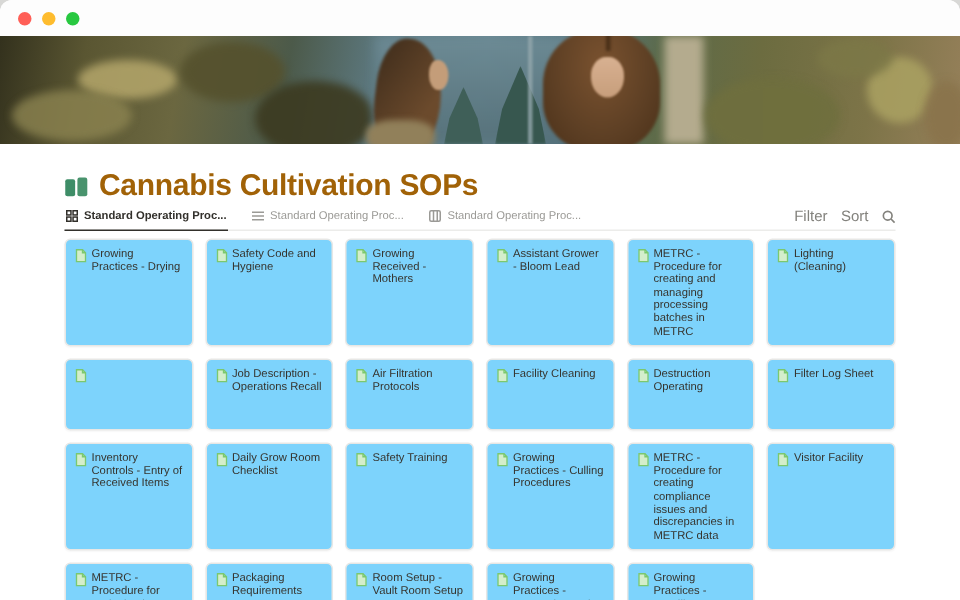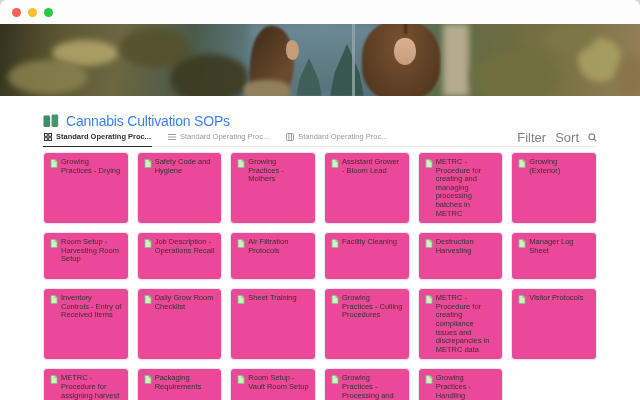--- a/index.html
+++ b/index.html
@@ -39,30 +39,30 @@
     background:linear-gradient(180deg,#d8b191,#c79e7c);filter:blur(.6px);}
   .part-right{left:404px;top:-2px;width:3px;height:12px;background:#4a3018;filter:blur(1px);}
   .curtain{left:443px;top:0;width:26px;height:72px;background:#c3b79b;filter:blur(3px);opacity:.85;}
   .cola-r1{left:470px;top:28px;width:90px;height:50px;background:#6f6f3e;opacity:.9;}
   .cola-r2{left:578px;top:14px;width:44px;height:44px;background:#a9a061;opacity:.9;}
   .cola-r3{left:545px;top:2px;width:50px;height:26px;background:#7c7847;opacity:.85;}
   .cola-r4{left:616px;top:30px;width:30px;height:46px;background:#8a744c;opacity:.9;}
   
   .content{padding:0 43px;}
   .page-head{display:flex;align-items:center;gap:7px;margin-top:17px;}
-  .page-title{font-size:14px;font-weight:400;color:#3b82f6;letter-spacing:-.2px;}
+  .page-title{font-size:20px;font-weight:700;color:#a16207;letter-spacing:-.2px;}
   .tabbar{display:flex;align-items:center;margin-top:0;border-bottom:1px solid #ececea;}
   .tab{display:flex;align-items:center;gap:4px;font-size:7.5px;color:#9b9a96;
     padding:3px 1px 5px;margin-right:15px;cursor:pointer;}
   .tab.active{color:#32302b;font-weight:700;border-bottom:1.5px solid #32302b;margin-bottom:-1px;}
-  .controls{margin-left:auto;display:flex;align-items:center;gap:9px;font-size:13px;color:#83827d;}
+  .controls{margin-left:auto;display:flex;align-items:center;gap:9px;font-size:10px;color:#83827d;}
   .ctrl{cursor:pointer;}
   
   .grid{display:grid;grid-template-columns:repeat(6,1fr);gap:8px;margin-top:5px;}
-  .card{background:#ec4899;border:1px solid #e7e7e5;border-radius:4px;padding:5px 6px;
+  .card{background:#7dd3fc;border:1px solid #e7e7e5;border-radius:4px;padding:5px 6px;
     min-height:36px;display:flex;gap:3px;align-items:flex-start;cursor:pointer;
     box-shadow:0 .5px 1px rgba(0,0,0,.03);}
   .card-icon{flex:0 0 auto;margin-top:.5px;line-height:0;}
   .card-title{font-size:7.5px;line-height:8.6px;font-weight:500;color:#36342e;}
   .tab-icon{line-height:0;}
 </style>
 </head>
 <body>
 
 <div class="window">
@@ -166,49 +166,48 @@
               <path d="M1 .5h4L7 2.5v6H1z" fill="#d4eecb" stroke="#7bc86f" stroke-width="0.9"></path>
               <path d="M5 .5V2.5H7" fill="none" stroke="#7bc86f" stroke-width="0.9"></path>
             </svg></span>
           <span class="card-title">Safety Code and Hygiene</span>
         </div>
         <div class="card">
           <span class="card-icon"><svg width="8" height="9" viewBox="0 0 8 9">
               <path d="M1 .5h4L7 2.5v6H1z" fill="#d4eecb" stroke="#7bc86f" stroke-width="0.9"></path>
               <path d="M5 .5V2.5H7" fill="none" stroke="#7bc86f" stroke-width="0.9"></path>
             </svg></span>
-          <span class="card-title">Growing Practices - Mothers</span>
+          <span class="card-title">Growing Received - Mothers</span>
         </div>
         <div class="card">
           <span class="card-icon"><svg width="8" height="9" viewBox="0 0 8 9">
               <path d="M1 .5h4L7 2.5v6H1z" fill="#d4eecb" stroke="#7bc86f" stroke-width="0.9"></path>
               <path d="M5 .5V2.5H7" fill="none" stroke="#7bc86f" stroke-width="0.9"></path>
             </svg></span>
           <span class="card-title">Assistant Grower - Bloom Lead</span>
         </div>
         <div class="card">
           <span class="card-icon"><svg width="8" height="9" viewBox="0 0 8 9">
               <path d="M1 .5h4L7 2.5v6H1z" fill="#d4eecb" stroke="#7bc86f" stroke-width="0.9"></path>
               <path d="M5 .5V2.5H7" fill="none" stroke="#7bc86f" stroke-width="0.9"></path>
             </svg></span>
           <span class="card-title">METRC - Procedure for creating and managing processing batches in METRC</span>
         </div>
         <div class="card">
           <span class="card-icon"><svg width="8" height="9" viewBox="0 0 8 9">
               <path d="M1 .5h4L7 2.5v6H1z" fill="#d4eecb" stroke="#7bc86f" stroke-width="0.9"></path>
               <path d="M5 .5V2.5H7" fill="none" stroke="#7bc86f" stroke-width="0.9"></path>
             </svg></span>
-          <span class="card-title">Growing (Exterior)</span>
-        </div>
-        <div class="card">
-          <span class="card-icon"><svg width="8" height="9" viewBox="0 0 8 9">
-              <path d="M1 .5h4L7 2.5v6H1z" fill="#d4eecb" stroke="#7bc86f" stroke-width="0.9"></path>
-              <path d="M5 .5V2.5H7" fill="none" stroke="#7bc86f" stroke-width="0.9"></path>
-            </svg></span>
-          <span class="card-title">Room Setup - Harvesting Room Setup</span>
+          <span class="card-title">Lighting (Cleaning)</span>
+        </div>
+        <div class="card">
+          <span class="card-icon"><svg width="8" height="9" viewBox="0 0 8 9">
+              <path d="M1 .5h4L7 2.5v6H1z" fill="#d4eecb" stroke="#7bc86f" stroke-width="0.9"></path>
+              <path d="M5 .5V2.5H7" fill="none" stroke="#7bc86f" stroke-width="0.9"></path>
+            </svg></span>
         </div>
         <div class="card">
           <span class="card-icon"><svg width="8" height="9" viewBox="0 0 8 9">
               <path d="M1 .5h4L7 2.5v6H1z" fill="#d4eecb" stroke="#7bc86f" stroke-width="0.9"></path>
               <path d="M5 .5V2.5H7" fill="none" stroke="#7bc86f" stroke-width="0.9"></path>
             </svg></span>
           <span class="card-title">Job Description - Operations Recall</span>
         </div>
         <div class="card">
           <span class="card-icon"><svg width="8" height="9" viewBox="0 0 8 9">
@@ -222,70 +221,70 @@
               <path d="M1 .5h4L7 2.5v6H1z" fill="#d4eecb" stroke="#7bc86f" stroke-width="0.9"></path>
               <path d="M5 .5V2.5H7" fill="none" stroke="#7bc86f" stroke-width="0.9"></path>
             </svg></span>
           <span class="card-title">Facility Cleaning</span>
         </div>
         <div class="card">
           <span class="card-icon"><svg width="8" height="9" viewBox="0 0 8 9">
               <path d="M1 .5h4L7 2.5v6H1z" fill="#d4eecb" stroke="#7bc86f" stroke-width="0.9"></path>
               <path d="M5 .5V2.5H7" fill="none" stroke="#7bc86f" stroke-width="0.9"></path>
             </svg></span>
-          <span class="card-title">Destruction Harvesting</span>
-        </div>
-        <div class="card">
-          <span class="card-icon"><svg width="8" height="9" viewBox="0 0 8 9">
-              <path d="M1 .5h4L7 2.5v6H1z" fill="#d4eecb" stroke="#7bc86f" stroke-width="0.9"></path>
-              <path d="M5 .5V2.5H7" fill="none" stroke="#7bc86f" stroke-width="0.9"></path>
-            </svg></span>
-          <span class="card-title">Manager Log Sheet</span>
+          <span class="card-title">Destruction Operating</span>
+        </div>
+        <div class="card">
+          <span class="card-icon"><svg width="8" height="9" viewBox="0 0 8 9">
+              <path d="M1 .5h4L7 2.5v6H1z" fill="#d4eecb" stroke="#7bc86f" stroke-width="0.9"></path>
+              <path d="M5 .5V2.5H7" fill="none" stroke="#7bc86f" stroke-width="0.9"></path>
+            </svg></span>
+          <span class="card-title">Filter Log Sheet</span>
         </div>
         <div class="card">
           <span class="card-icon"><svg width="8" height="9" viewBox="0 0 8 9">
               <path d="M1 .5h4L7 2.5v6H1z" fill="#d4eecb" stroke="#7bc86f" stroke-width="0.9"></path>
               <path d="M5 .5V2.5H7" fill="none" stroke="#7bc86f" stroke-width="0.9"></path>
             </svg></span>
           <span class="card-title">Inventory Controls - Entry of Received Items</span>
         </div>
         <div class="card">
           <span class="card-icon"><svg width="8" height="9" viewBox="0 0 8 9">
               <path d="M1 .5h4L7 2.5v6H1z" fill="#d4eecb" stroke="#7bc86f" stroke-width="0.9"></path>
               <path d="M5 .5V2.5H7" fill="none" stroke="#7bc86f" stroke-width="0.9"></path>
             </svg></span>
           <span class="card-title">Daily Grow Room Checklist</span>
         </div>
         <div class="card">
           <span class="card-icon"><svg width="8" height="9" viewBox="0 0 8 9">
               <path d="M1 .5h4L7 2.5v6H1z" fill="#d4eecb" stroke="#7bc86f" stroke-width="0.9"></path>
               <path d="M5 .5V2.5H7" fill="none" stroke="#7bc86f" stroke-width="0.9"></path>
             </svg></span>
-          <span class="card-title">Sheet Training</span>
+          <span class="card-title">Safety Training</span>
         </div>
         <div class="card">
           <span class="card-icon"><svg width="8" height="9" viewBox="0 0 8 9">
               <path d="M1 .5h4L7 2.5v6H1z" fill="#d4eecb" stroke="#7bc86f" stroke-width="0.9"></path>
               <path d="M5 .5V2.5H7" fill="none" stroke="#7bc86f" stroke-width="0.9"></path>
             </svg></span>
           <span class="card-title">Growing Practices - Culling Procedures</span>
         </div>
         <div class="card">
           <span class="card-icon"><svg width="8" height="9" viewBox="0 0 8 9">
               <path d="M1 .5h4L7 2.5v6H1z" fill="#d4eecb" stroke="#7bc86f" stroke-width="0.9"></path>
               <path d="M5 .5V2.5H7" fill="none" stroke="#7bc86f" stroke-width="0.9"></path>
             </svg></span>
           <span class="card-title">METRC - Procedure for creating compliance issues and discrepancies in METRC data</span>
         </div>
         <div class="card">
           <span class="card-icon"><svg width="8" height="9" viewBox="0 0 8 9">
               <path d="M1 .5h4L7 2.5v6H1z" fill="#d4eecb" stroke="#7bc86f" stroke-width="0.9"></path>
               <path d="M5 .5V2.5H7" fill="none" stroke="#7bc86f" stroke-width="0.9"></path>
             </svg></span>
-          <span class="card-title">Visitor Protocols</span>
+          <span class="card-title">Visitor Facility</span>
         </div>
         <div class="card">
           <span class="card-icon"><svg width="8" height="9" viewBox="0 0 8 9">
               <path d="M1 .5h4L7 2.5v6H1z" fill="#d4eecb" stroke="#7bc86f" stroke-width="0.9"></path>
               <path d="M5 .5V2.5H7" fill="none" stroke="#7bc86f" stroke-width="0.9"></path>
             </svg></span>
           <span class="card-title">METRC - Procedure for assigning harvest packages to specific batches or plants</span>
         </div>
         <div class="card">
           <span class="card-icon"><svg width="8" height="9" viewBox="0 0 8 9">

